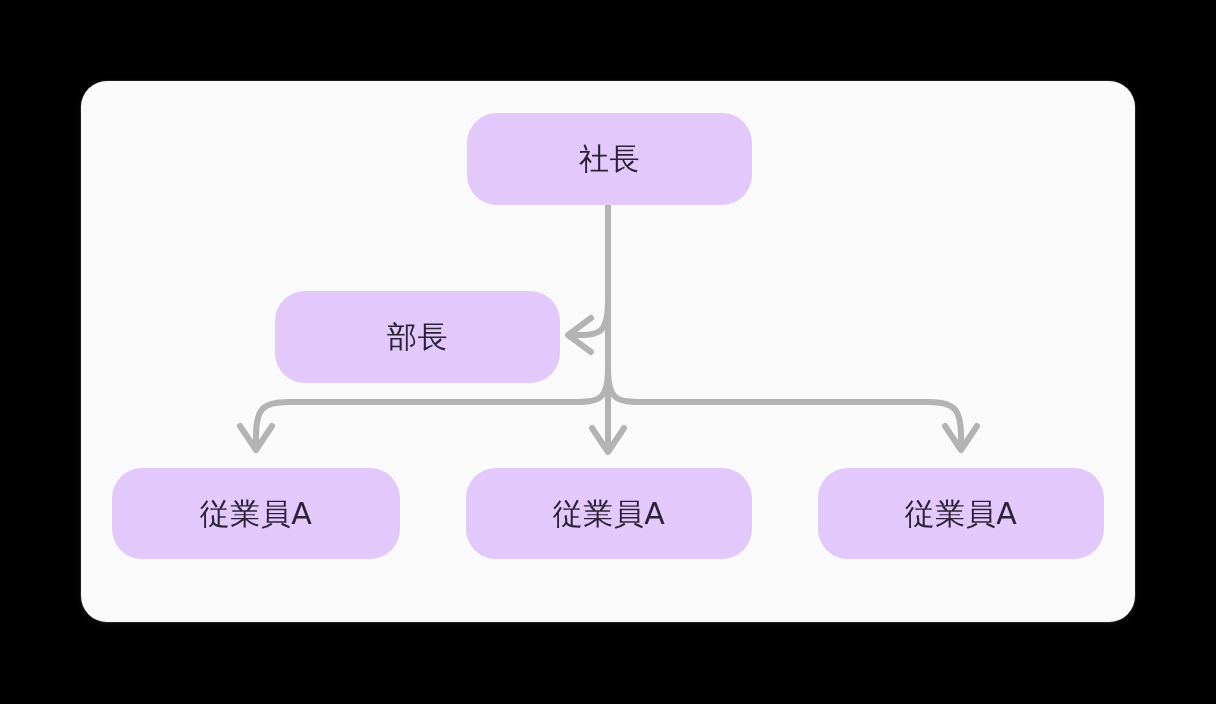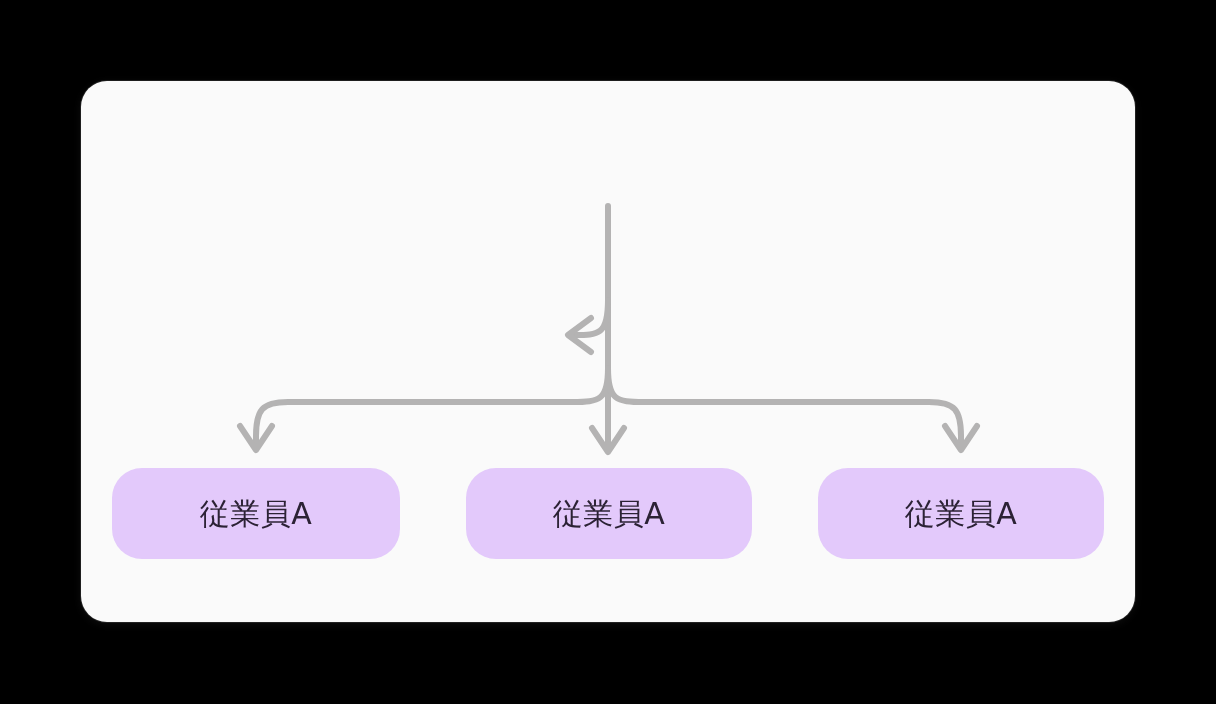--- a/index.html
+++ b/index.html
@@ -86,21 +86,27 @@
       <path d="M 608 368 C 608 400 600 402 572 402
                L 288 402 C 262 402 256 410 256 436 L 256 446"></path>
       <path d="M 240 426 L 256 450 L 272 426"></path>
 
       <path d="M 608 368 C 608 400 616 402 644 402
                L 929 402 C 955 402 961 410 961 436 L 961 446"></path>
       <path d="M 945 426 L 961 450 L 977 426"></path>
     </g>
   </svg>
 
+  <div class="node" id="node-ceo">
+    <span class="node-label">社長</span>
+  </div>
 
+  <div class="node" id="node-manager">
+    <span class="node-label">部長</span>
+  </div>
 
   <div class="node" id="node-emp-1">
     <span class="node-label">従業員A</span>
   </div>
 
   <div class="node" id="node-emp-2">
     <span class="node-label">従業員A</span>
   </div>
 
   <div class="node" id="node-emp-3">

